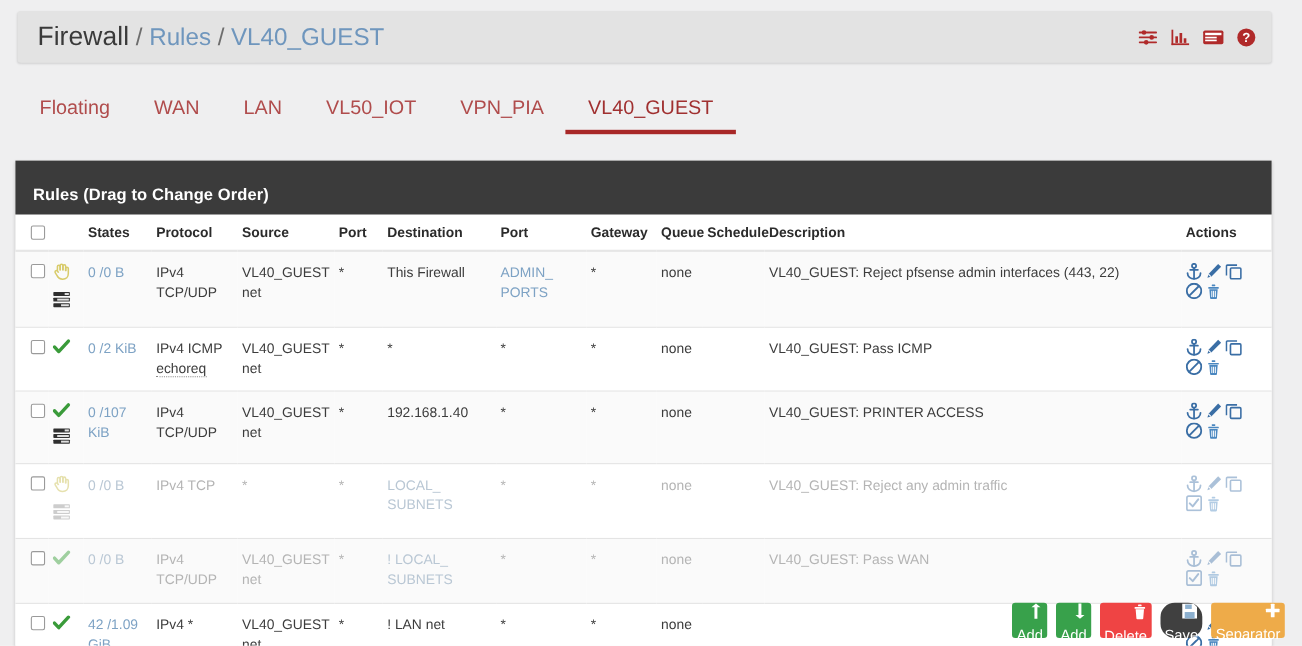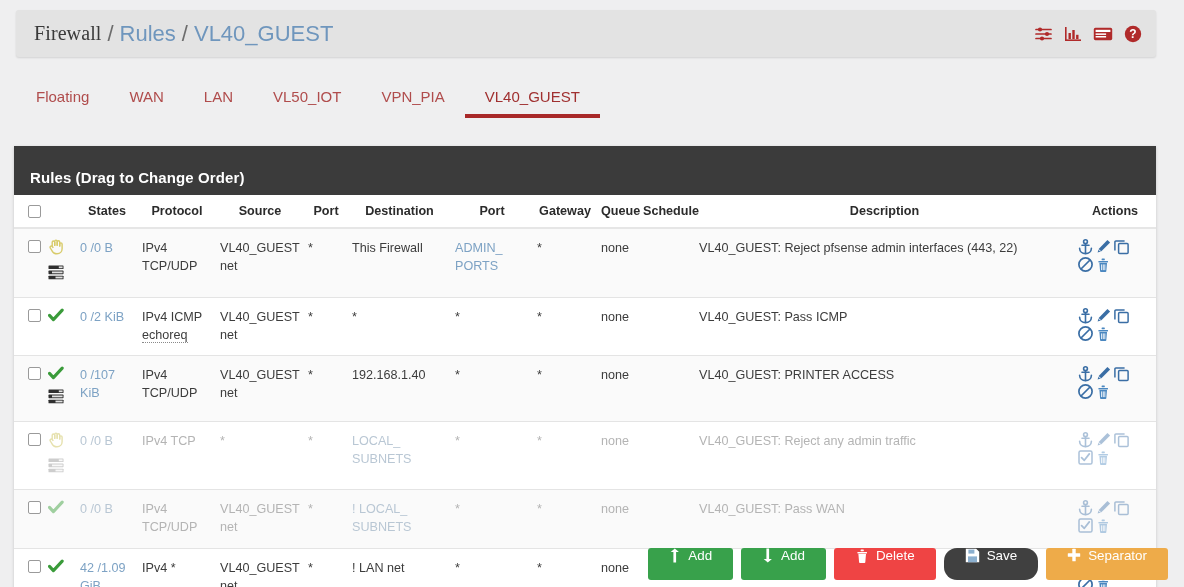--- a/index.html
+++ b/index.html
@@ -15,34 +15,34 @@
   
   .crumb-bar {
     position: absolute; left: 16px; top: 10px;
     width: 1140px; height: 47px;
     background: #e3e3e3;
     border-radius: 3px;
     box-shadow: 0 1px 2px rgba(0,0,0,.12);
     display: flex; align-items: center;
     padding: 0 14px 0 18px;
   }
-  .crumb-title { font-size: 20px; color: #3a3a3a; letter-spacing: .1px; font-family: Liberation Serif, serif; }
+  .crumb-title { font-size: 24px; color: #3a3a3a; letter-spacing: .1px; }
   .crumb-sep { font-size: 22px; color: #6d6d6d; margin: 0 6px; }
   .crumb-link { font-size: 22px; color: #6f96bd; }
   .crumb-icons { margin-left: auto; display: flex; align-items: center; gap: 11px; }
   .crumb-icons svg { display: block; }
 
   
   .tabs {
     position: absolute; left: 16px; top: 78px;
     width: 1140px; height: 45px;
     display: flex; align-items: flex-start;
   }
   .tab {
-    font-size: 15px; color: #b04c4c;
+    font-size: 18px; color: #b04c4c;
     padding: 10px 20px 13px 20px;
     position: relative; white-space: nowrap;
     cursor: pointer;
   }
   .tab.active { color: #a03030; }
   .tab.active:after {
     content: ""; position: absolute;
     left: 0; right: 0; bottom: 0; height: 4px;
     background: #a82828;
   }
@@ -57,21 +57,21 @@
   .panel-head {
     background: #3b3b3b; color: #fff;
     font-size: 15px; font-weight: bold;
     padding: 23px 14px 9px 16px;
     letter-spacing: .1px;
   }
 
   table.rules { width: 100%; border-collapse: collapse; table-layout: fixed; }
   table.rules th {
     font-size: 12.6px; font-weight: bold; color: #2b2b2b;
-    text-align: center; padding: 9px 4px 9px 4px;
+    text-align: left; padding: 9px 4px 9px 4px;
     border-bottom: 2px solid #e6e6e6;
     vertical-align: middle;
   }
   table.rules td {
     font-size: 12.6px; color: #3c3c3c;
     padding: 10px 4px 11px 4px;
     border-bottom: 1px solid #e4e4e4;
     vertical-align: top;
     line-height: 1.45;
   }
@@ -108,26 +108,26 @@
   .act-wrap { display: flex; flex-wrap: wrap; width: 66px; gap: 2px 3px; }
   .act-wrap span { display: inline-flex; cursor: pointer; }
   .act-wrap.dim span { opacity: .42; }
 
   
   .footer {
     position: absolute; right: 16px; top: 548px;
     display: flex; gap: 8px;
   }
   .btn {
-    display: inline-flex; align-items: flex-start; gap: 7px;
-    height: 32px; padding: 0 21px;
+    display: inline-flex; align-items: flex-end; gap: 7px;
+    height: 32px; padding: 0 4px;
     border-radius: 3px; border: none;
     font-size: 13.4px; color: #fff;
     font-family: "Liberation Sans", sans-serif;
-    cursor: pointer; white-space: nowrap;
+    cursor: pointer; white-space: nowrap; flex-direction: column;
   }
   .btn-green  { background: #38a14b; }
   .btn-red    { background: #ef4444; }
   .btn-blue   { background: #404040; border-radius: 13px; }
   .btn-orange { background: #eeab49; }
   .btn svg { display: block; }
 </style>
 </head>
 <body>
 

